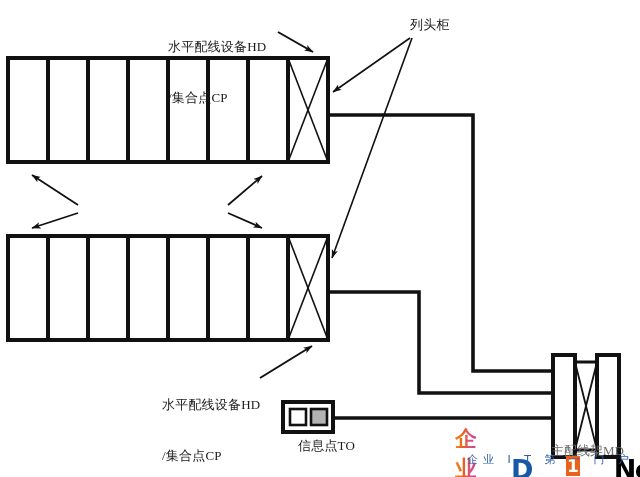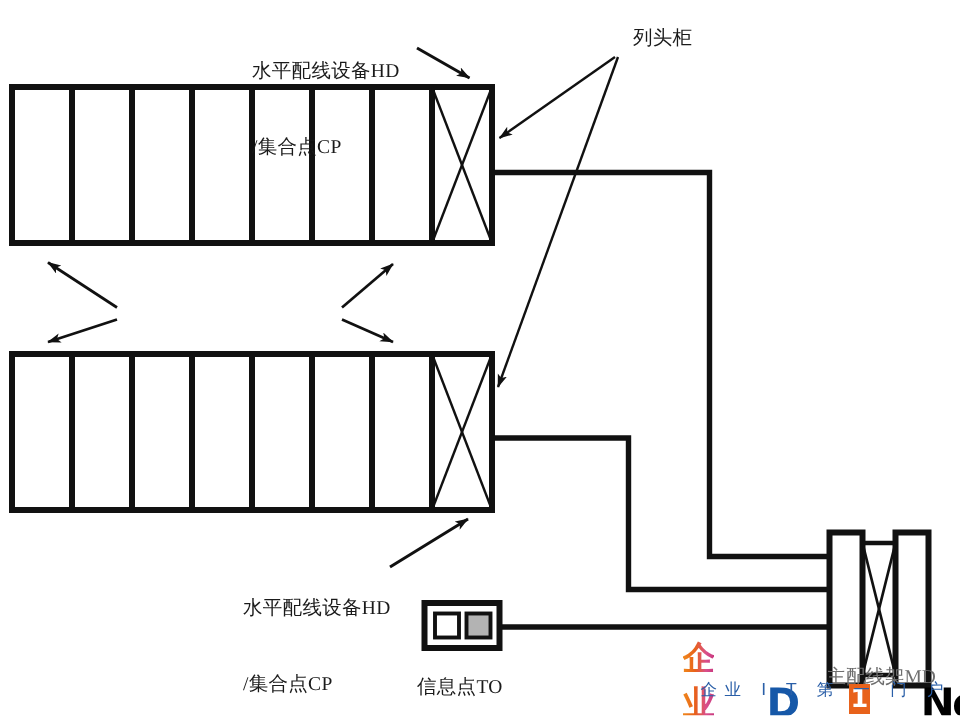--- a/index.html
+++ b/index.html
@@ -180,29 +180,29 @@
     <line x1="228" y1="213" x2="262" y2="228" stroke="#111111" stroke-width="1.8" marker-end="url(#arrow)"></line>
 
     <line x1="260" y1="378" x2="312" y2="346" stroke="#111111" stroke-width="2" marker-end="url(#arrow)"></line>
   </svg>
 
   <div class="lbl lbl-ctr" style="left:168px; top:4px; width:140px;">
     <div>水平配线设备HD</div>
     <div>/集合点CP</div>
   </div>
 
-  <div class="lbl" style="left:422px; top:16px;">列头柜</div>
+  <div class="lbl" style="left:410px; top:16px;">列头柜</div>
 
 
   <div class="lbl lbl-ctr" style="left:162px; top:362px; width:140px;">
     <div>水平配线设备HD</div>
     <div>/集合点CP</div>
   </div>
 
-  <div class="lbl" style="left:278px; top:437px;margin-top:12px;">信息点TO</div>
+  <div class="lbl" style="left:298px; top:437px;">信息点TO</div>
 
   <div id="watermark">
     <div class="wm-hidden">主配线架MD</div>
     <div class="wm-row1">
       <span class="wm-cn">企业网</span>
       <span class="wm-d1">D</span>
       <span class="wm-one">1</span>
       <span class="wm-net">Net</span>
     </div>
     <div class="wm-row2">企业 I T 第 一 门 户</div>

